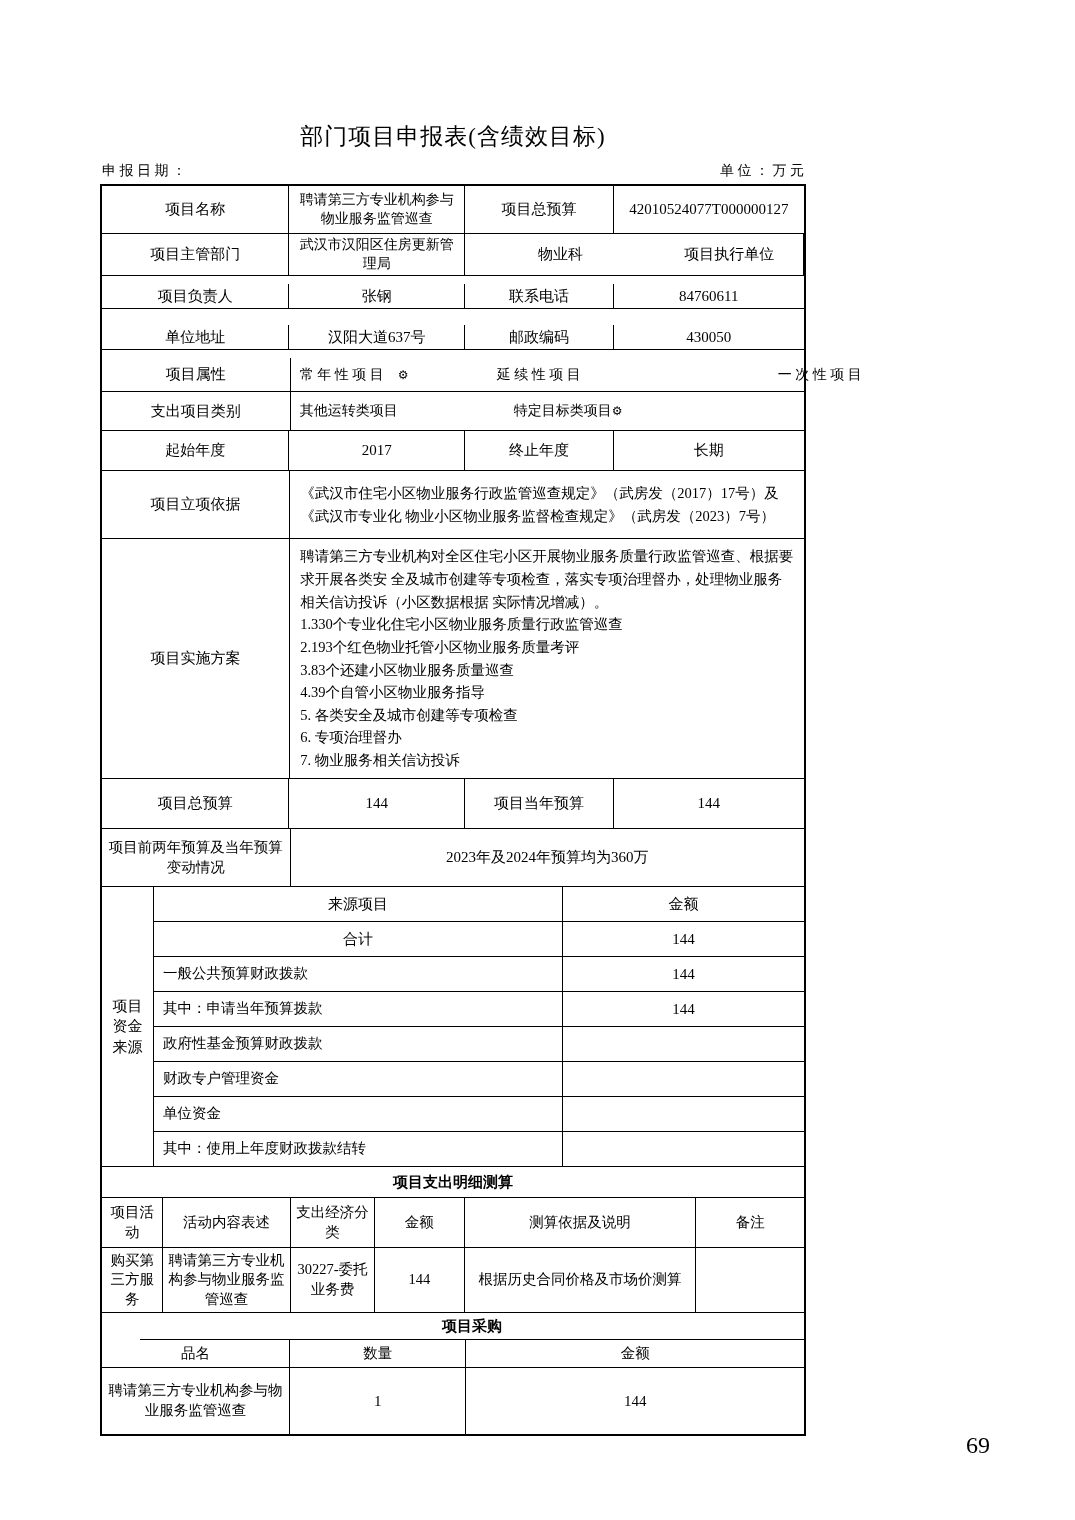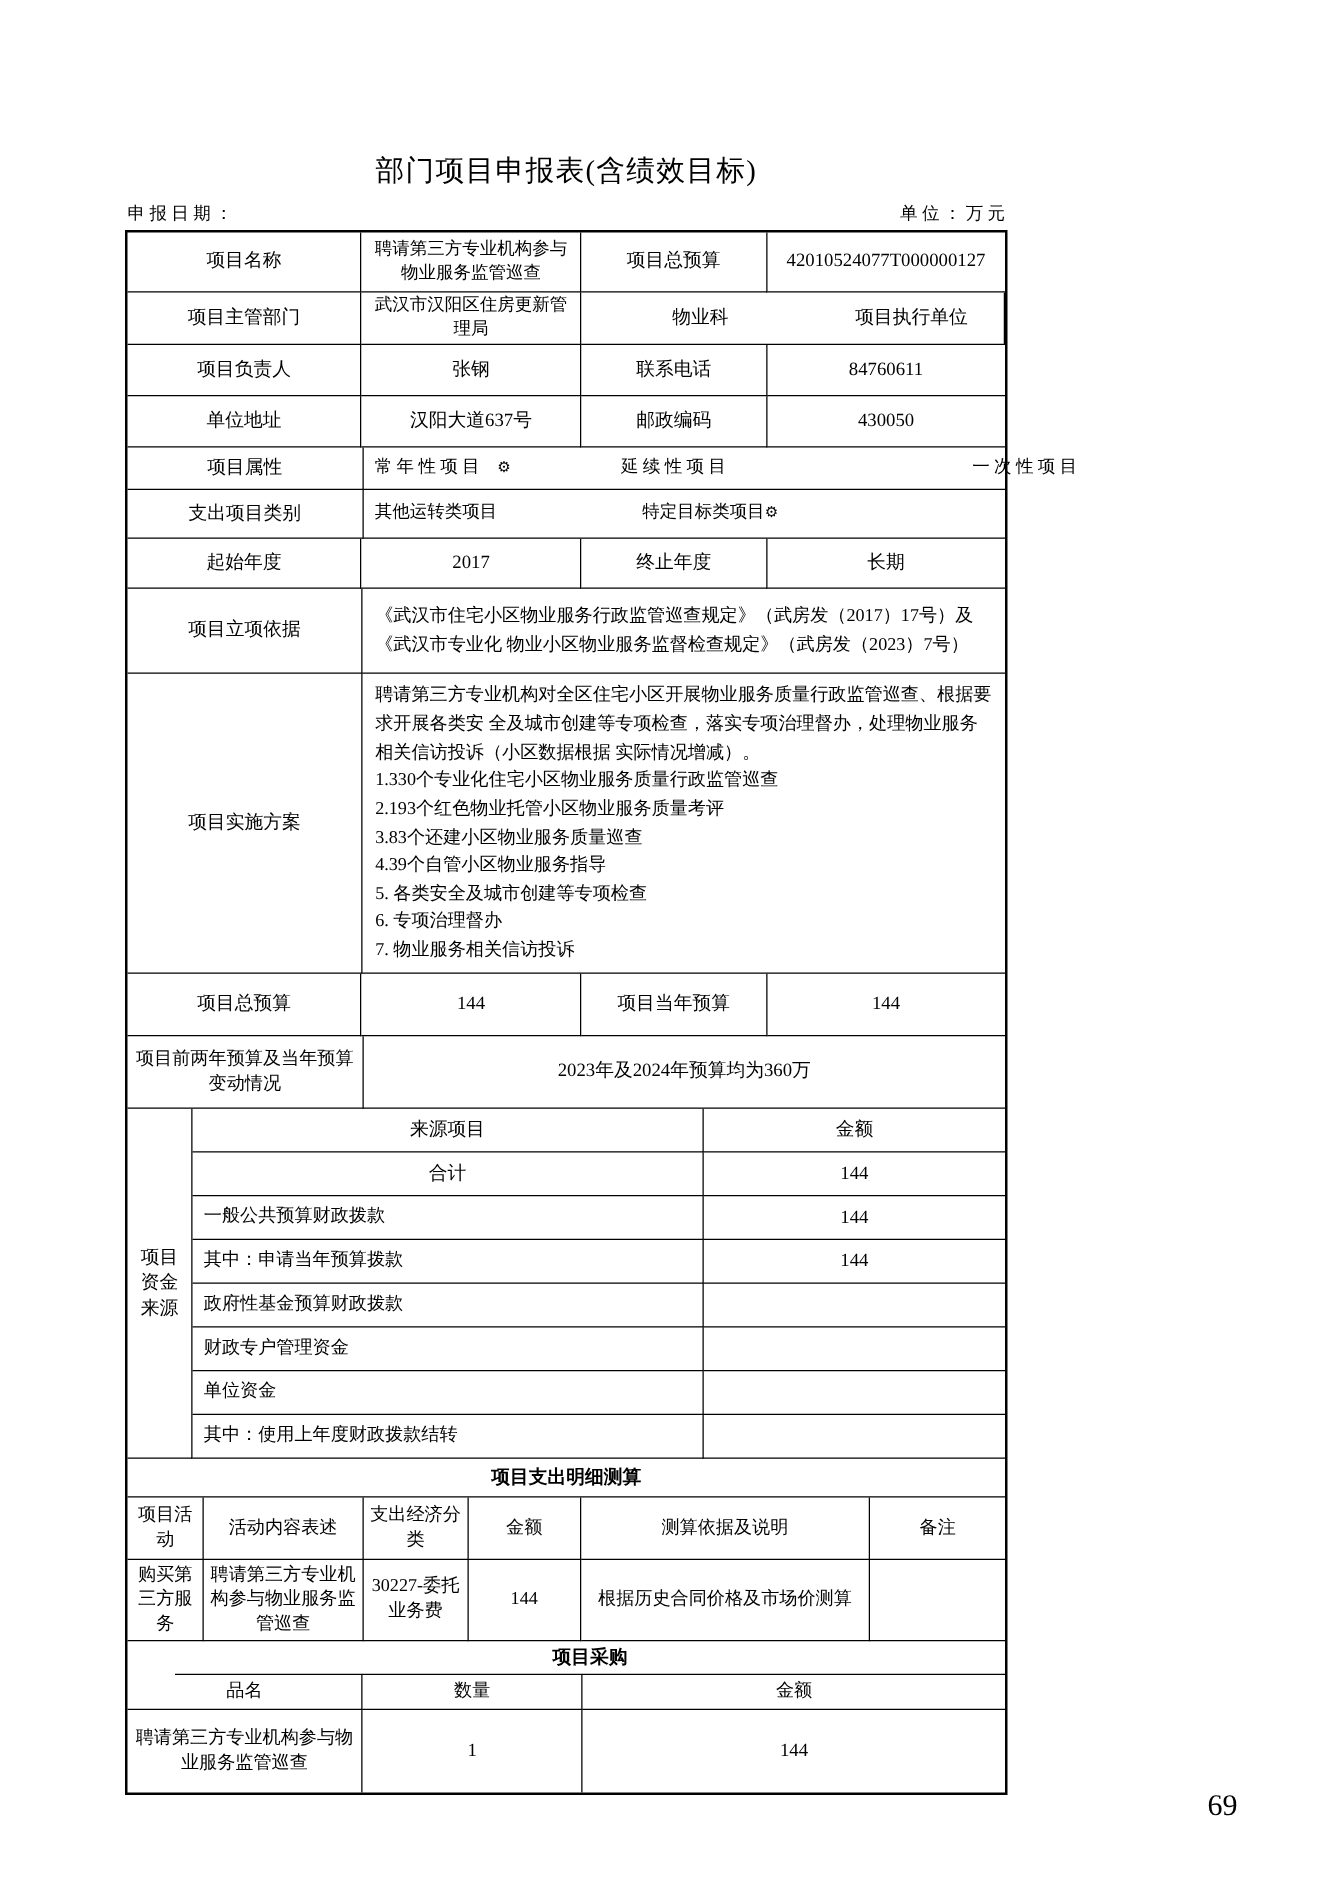--- a/index.html
+++ b/index.html
@@ -19,21 +19,21 @@
   }
   .lastc{border-right:none;}
   .nb{border-bottom:none;}
   .left{justify-content:flex-start;text-align:left;padding-left:9px;}
   .bold{font-weight:bold;}
   .sm{font-size:14px;}
   
   .c1{width:237px;}.c2{width:222px;}.c3{width:187px;}.c4{width:241px;}
   .m{width:650px;}
   
-  .h48{height:48px;}.h42{height:42px;}.h41{height:41px;}.h34{height:34px;}
+  .h48{height:48px;}.h42{height:42px;}.h41{height:41px;align-items:center;}.h34{height:34px;}
   .h39{height:39px;}.h40{height:40px;}.h68{height:68px;}.h240{height:240px;}
   .h50{height:50px;}.h58{height:58px;}.h35{height:35px;}.h31{height:31px;}
   .h65{height:65px;}.h27{height:27px;padding-left:38px;}.h28{height:28px;}.h66{height:66px;}
   
   .optcell{position:relative;}
   .opt{position:absolute;top:50%;transform:translateY(-50%);white-space:nowrap;font-size:14px;}
   .opt-a1{left:9px;}
   .opt-a2{left:206px;}
   .opt-a3{left:487px;}
   .opt-e1{left:9px;}

